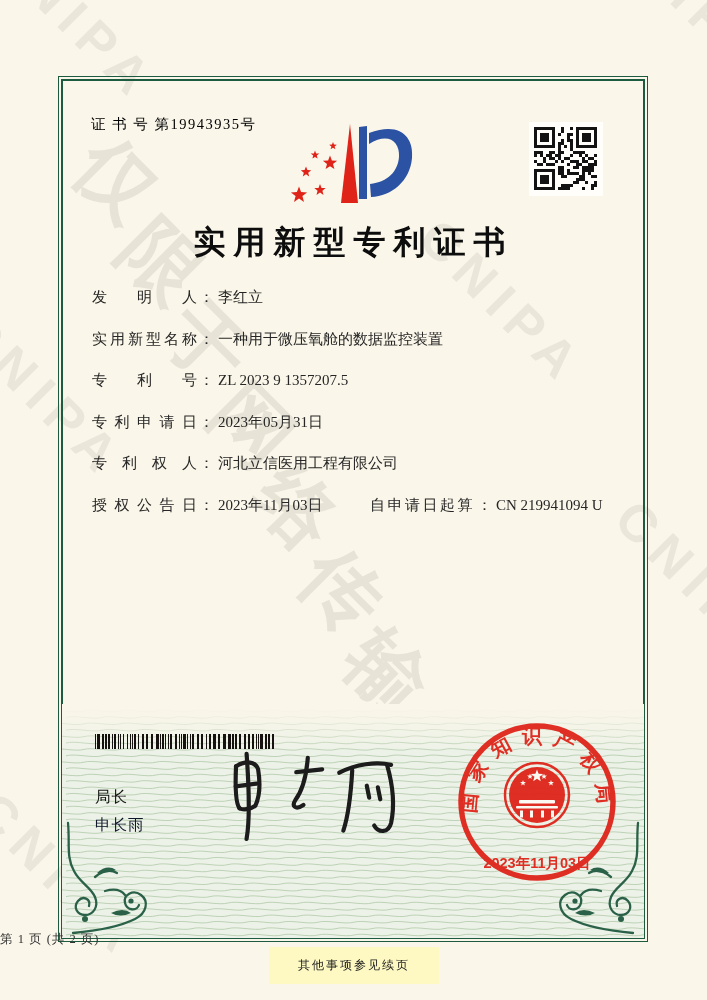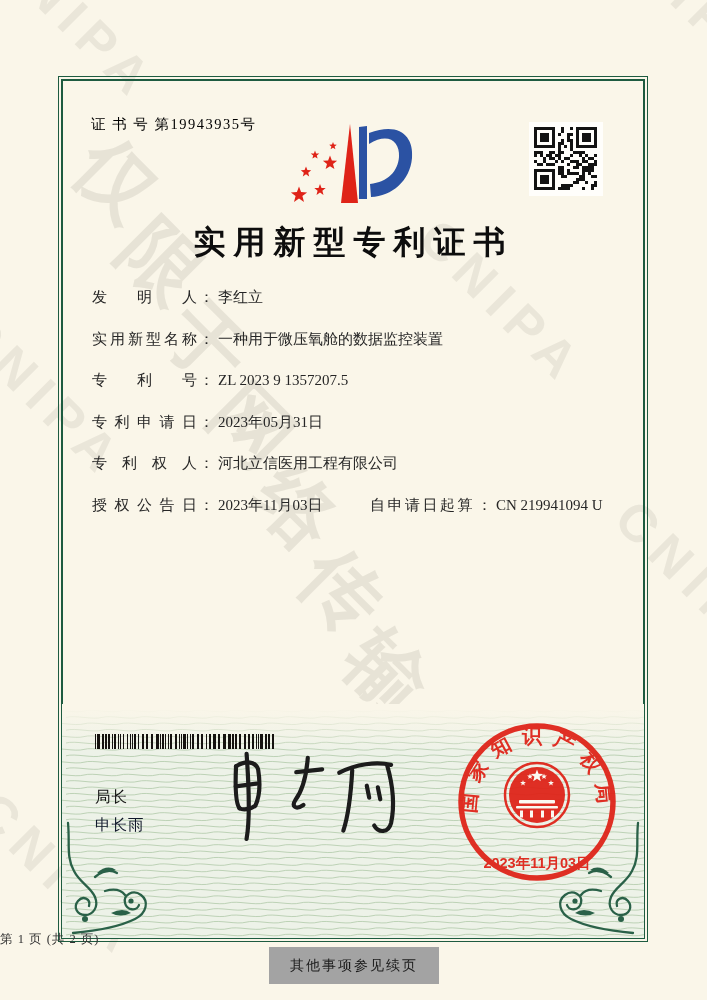--- a/index.html
+++ b/index.html
@@ -42,22 +42,22 @@
   .barcode{position:absolute;left:95px;top:734px;z-index:5;}
   .director-title{position:absolute;left:95px;top:787px;z-index:5;font-size:15.5px;
                   letter-spacing:1px;color:#111;font-family:Liberation Sans, sans-serif;}
   .director-name{position:absolute;left:95px;top:815px;z-index:5;font-size:15.5px;
                  letter-spacing:1px;color:#0f172a;font-family:"Liberation Sans",sans-serif;}
   .signature{position:absolute;left:205px;top:744px;z-index:5;transform:rotate(-2deg);}
   .seal{position:absolute;left:452px;top:715px;z-index:6;opacity:.94;}
   .page-indicator{position:absolute;left:0;right:0;top:911px;z-index:5;text-align:left;
                   font-size:12.5px;letter-spacing:1px;color:#333;margin-top:20px;}
   .continuation{position:absolute;left:269px;top:947px;width:170px;height:37px;z-index:7;
-                background:#a3a3a3;display:flex;align-items:center;justify-content:center;
-                font-size:14px;letter-spacing:2px;color:#1a1a1a;}
+                background:#fef9c3;display:flex;align-items:center;justify-content:center;
+                font-size:12px;letter-spacing:2px;color:#1a1a1a;}
 </style>
 </head>
 <body>
 
 <div class="page">
 
   <div>
     <span class="wm wm-cnipa" style="left:-30px;top:-12px">CNIPA</span>
     <span class="wm wm-cnipa" style="left:583px;top:-35px">CNIPA</span>
     <span class="wm wm-cnipa" style="left:398px;top:272px">CNIPA</span>

